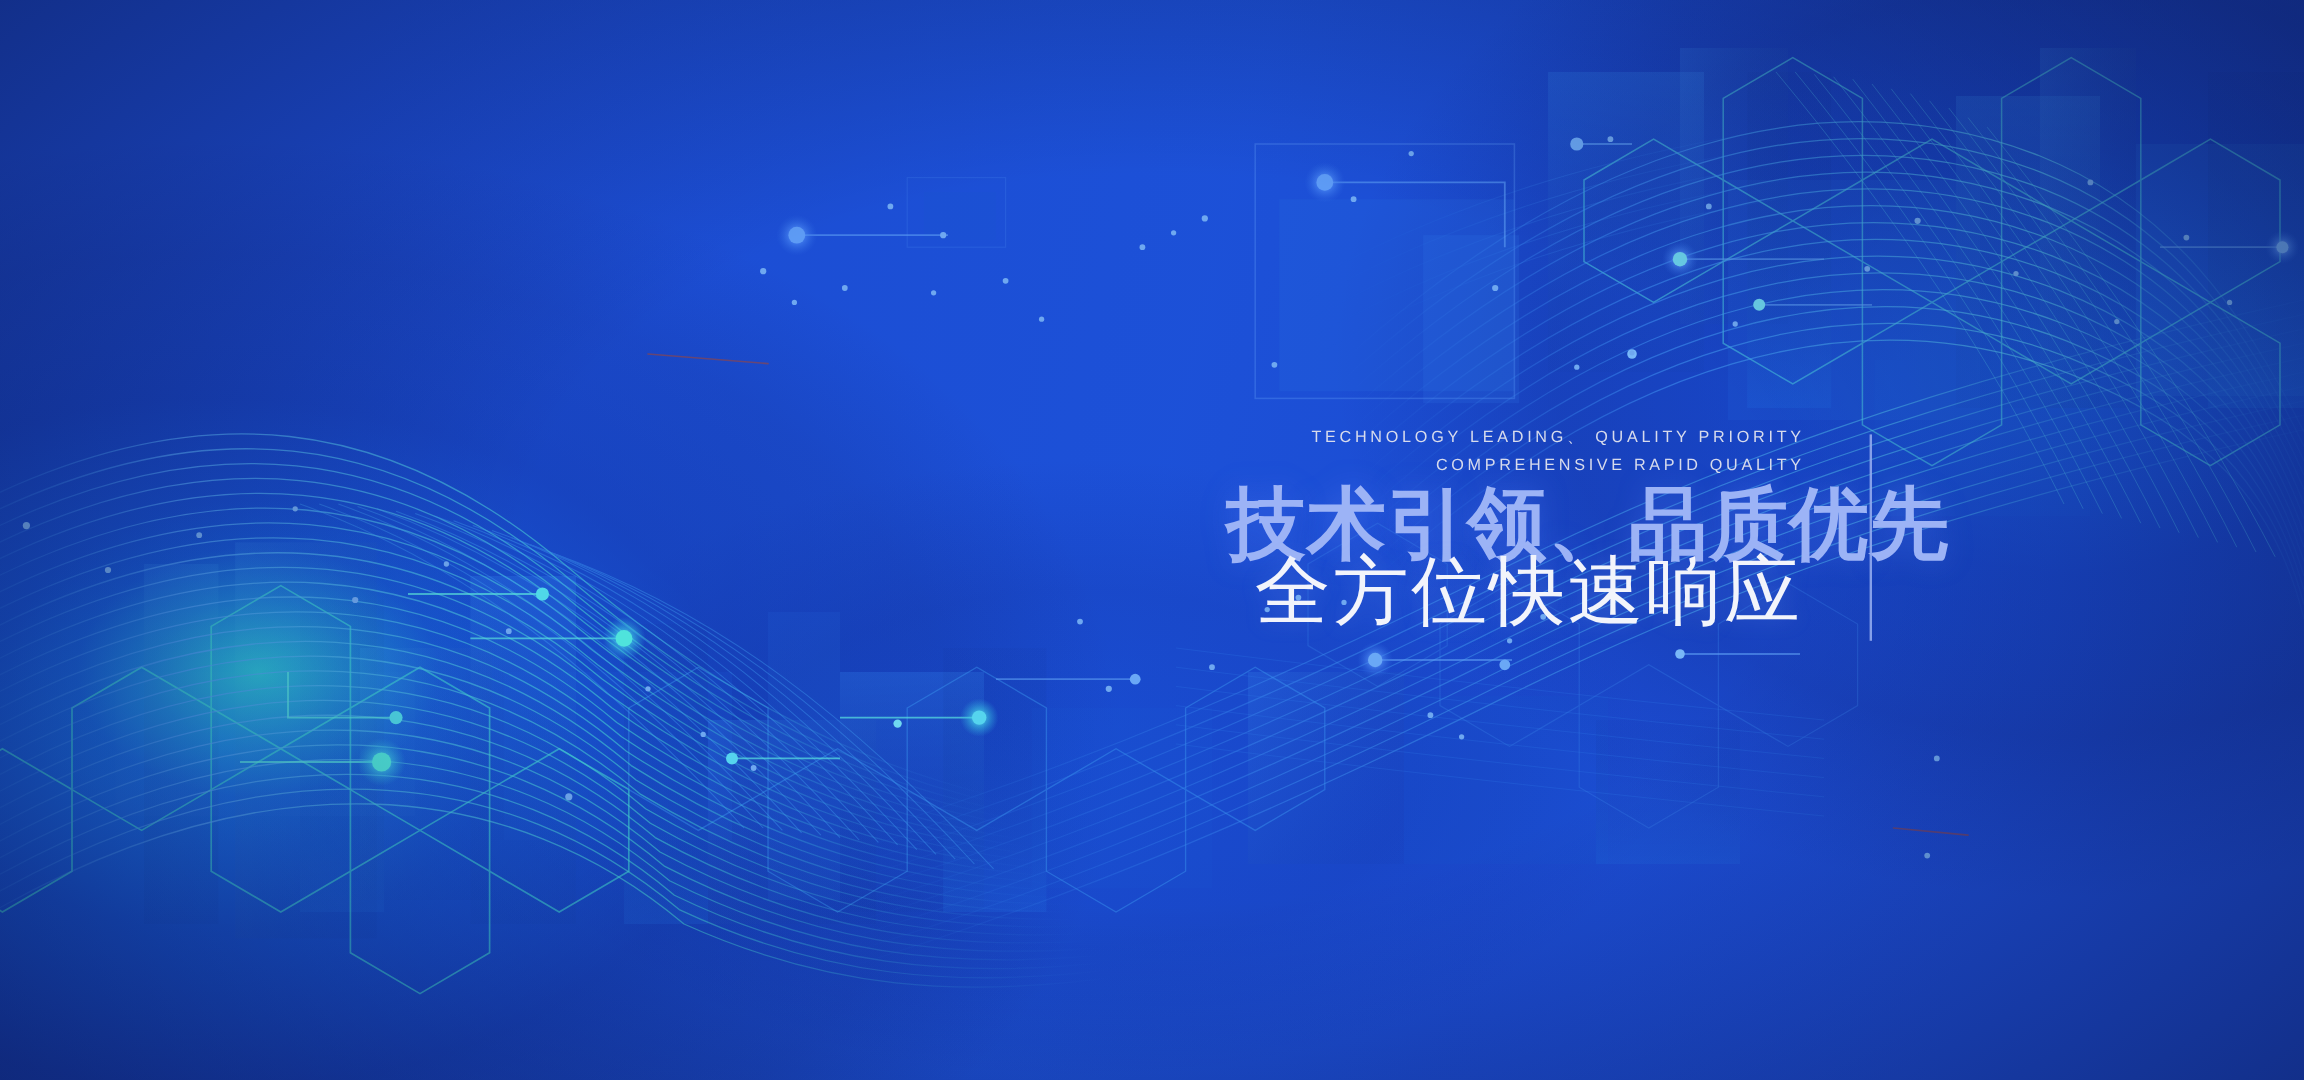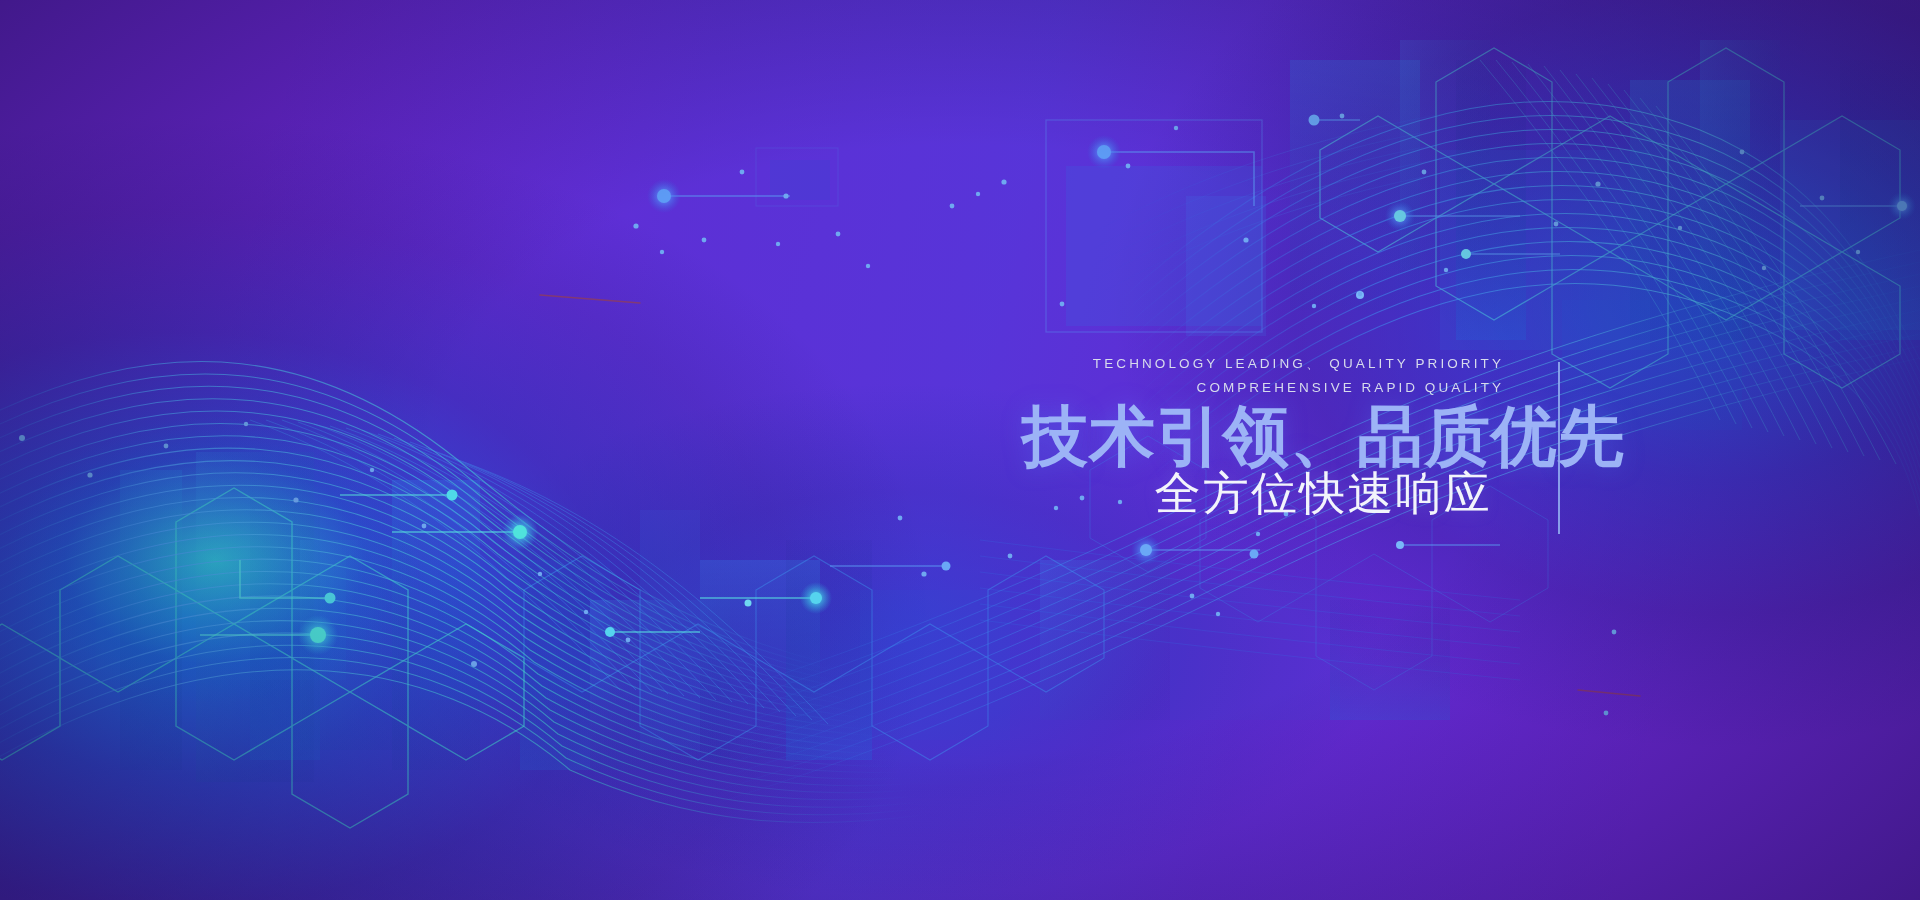--- a/index.html
+++ b/index.html
@@ -2,21 +2,21 @@
 <html><head>
 <meta charset="utf-8">
 <style>
   html,body{margin:0;padding:0;background:#05052e;}
   body{font-family:"Liberation Sans","DejaVu Sans",sans-serif;}
 
   #stage{
     position:relative;
     width:1920px;height:900px;
     overflow:hidden;
-    background:#6d28d9;
+    background:#1d4ed8;
   }
 
   
   .wash{position:absolute;inset:0;pointer-events:none;}
   .wash-left{
     background:radial-gradient(ellipse 900px 600px at 180px 620px,
       rgba(28,120,235,.95) 0%,
       rgba(20,85,205,.62) 26%,
       rgba(14,48,150,.34) 48%,
       rgba(9,20,85,.12) 68%,
@@ -81,22 +81,22 @@
     margin:6px 0 0 0;
     font-size:66px;
     line-height:60px;
     font-weight:700;
     color:#9cb3f6;
     letter-spacing:1px;
     white-space:nowrap;
     text-shadow:0 0 22px rgba(90,130,250,.35);
   }
   .head2{
-    margin:-2px 12px 0 0;
-    font-size:46px;
+    margin:-2px 2px 0 0;
+    font-size:63px;
     line-height:58px;
     font-weight:300;
     color:#f2f4fb;
     letter-spacing:2.2px;
     white-space:nowrap;
     text-shadow:0 0 18px rgba(150,180,255,.22);
   }
   #divider{
     position:absolute;
     left:1558px;top:362px;

